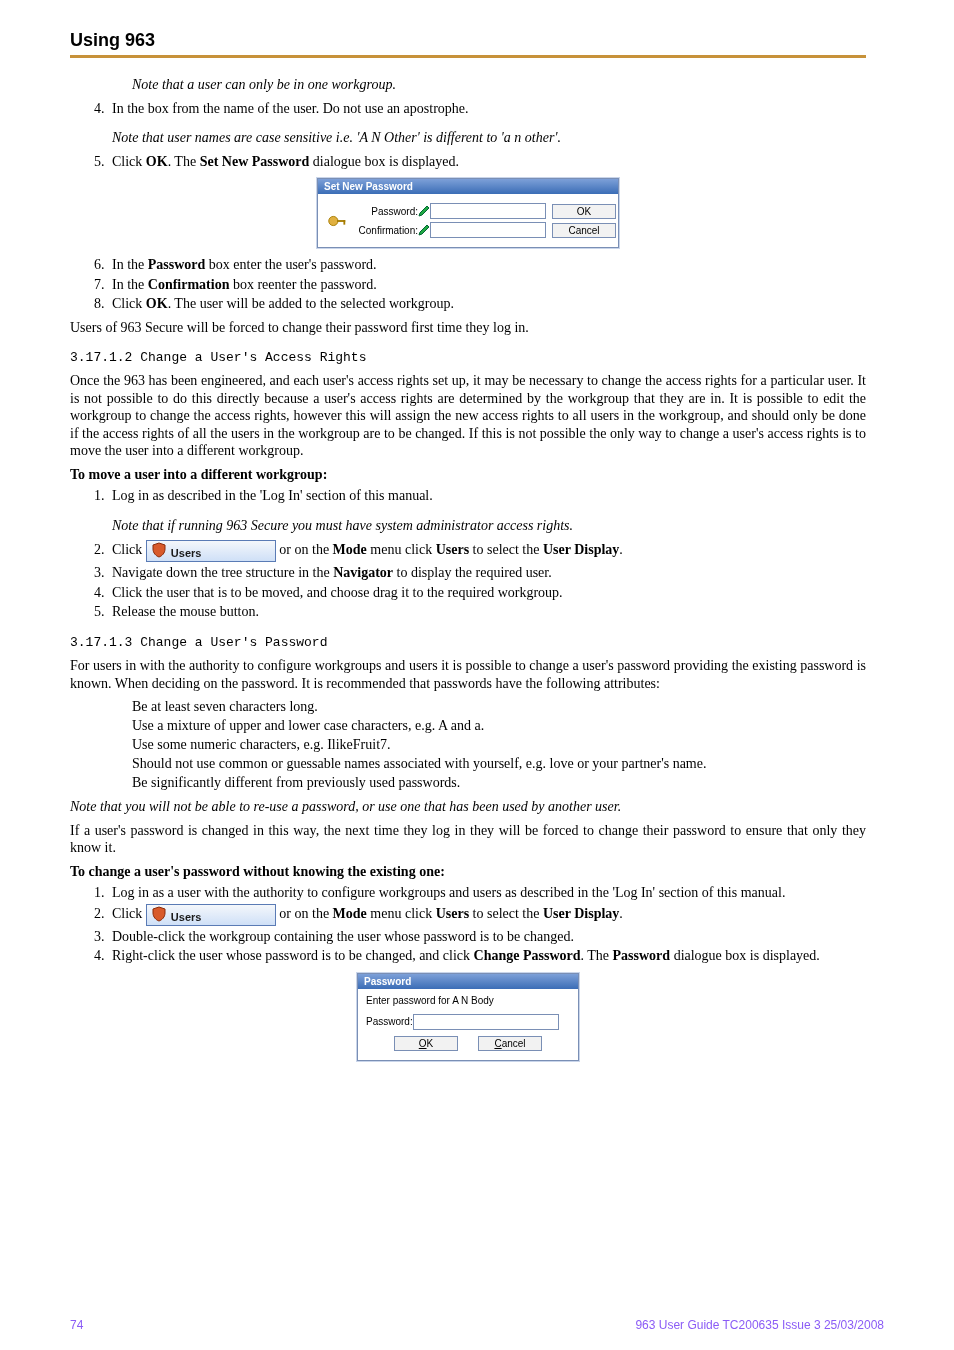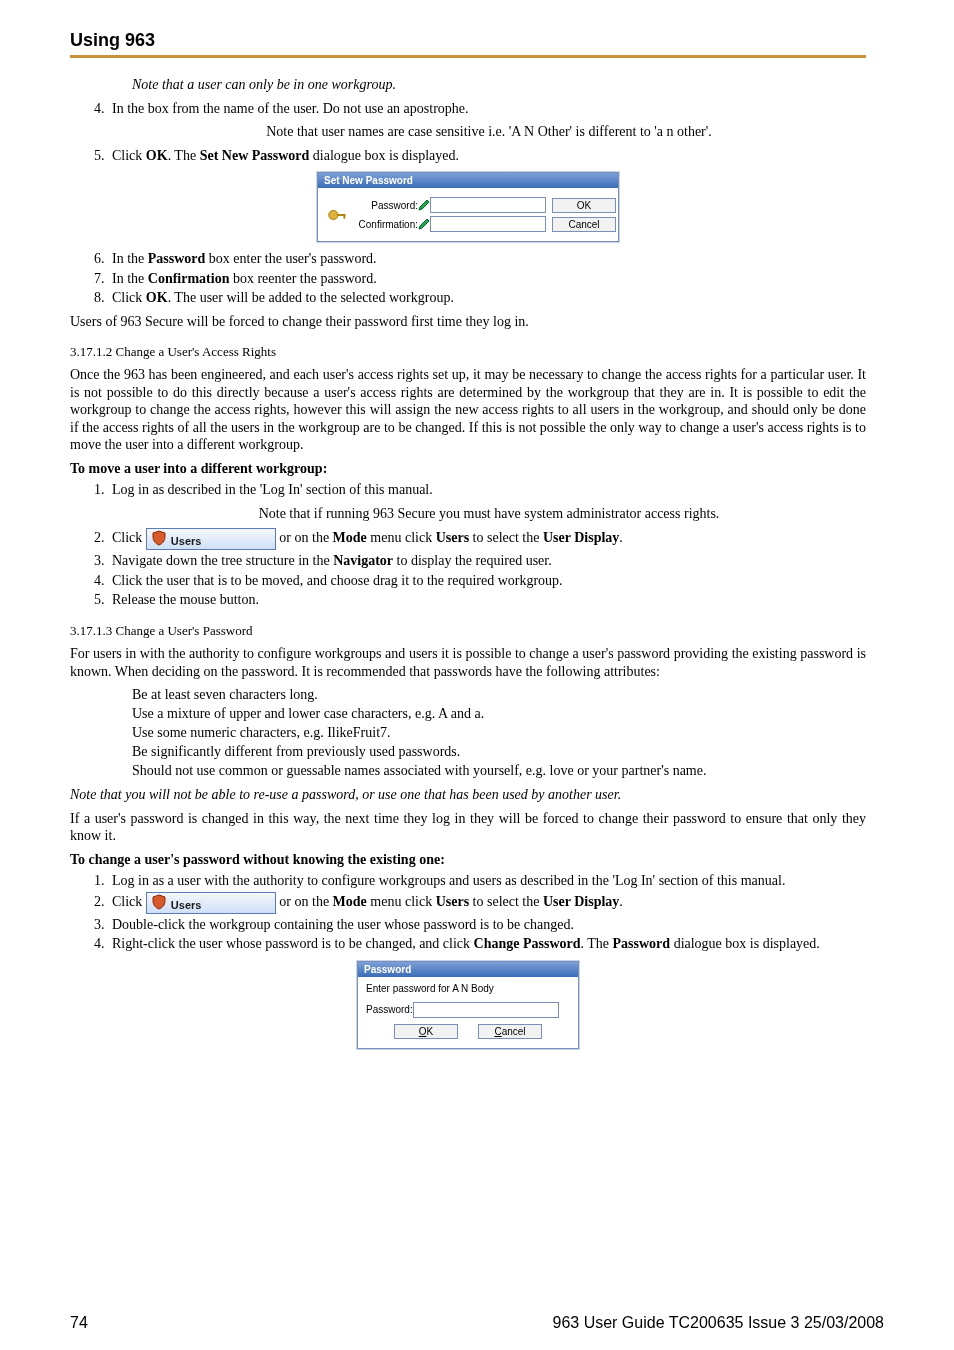--- a/index.html
+++ b/index.html
@@ -46,26 +46,26 @@
     font-size: 14px;
     line-height: 1.25;
   }
   ol.steps > li {
     margin: 2px 0;
     padding-left: 4px;
   }
   .li-text { display: inline; }
   .li-note {
     display: block;
-    margin-top: 6px;
+    font-style: italic;
+    margin-top: 12px;
     margin-bottom: 6px;
-    text-align: center;
   }
   .subhead {
-    font-family: Liberation Serif, serif;
+    font-family: Liberation Mono, monospace;
     font-size: 13px;
     margin: 14px 0 6px 0;
   }
   .bold { font-weight: bold; }
   .bullets {
     margin: 6px 0 6px 62px;
     font-size: 14px;
     line-height: 1.35;
   }
 
@@ -147,22 +147,22 @@
   .users-btn .lbl {
     vertical-align: middle;
   }
 
   .footer {
     position: absolute;
     bottom: 18px;
     left: 70px;
     right: 70px;
     font-family: Arial, Helvetica, sans-serif;
-    font-size: 16px;
-    color: #000000;
+    font-size: 12px;
+    color: #8b5cf6;
     display: flex;
     justify-content: space-between;
   }
 </style>
 </head>
 <body>
 
 <div class="page">
 
   <div class="header-title">Using 963</div>
@@ -241,22 +241,22 @@
   </ol>
 
 
   <p class="subhead">3.17.1.3  Change a User's Password</p>
   <p>For users in with the authority to configure workgroups and users it is possible to change a user's password providing the existing password is known. When deciding on the password. It is recommended that passwords have the following attributes:</p>
 
   <div class="bullets">
     <div>Be at least seven characters long.</div>
     <div>Use a mixture of upper and lower case characters, e.g. A and a.</div>
     <div>Use some numeric characters, e.g. IlikeFruit7.</div>
+    <div>Should not use common or guessable names associated with yourself, e.g. love or your partner's name.</div>
     <div>Be significantly different from previously used passwords.</div>
-    <div>Should not use common or guessable names associated with yourself, e.g. love or your partner's name.</div>
   </div>
 
   <p class="note">Note that you will not be able to re-use a password, or use one that has been used by another user.</p>
   <p>If a user's password is changed in this way, the next time they log in they will be forced to change their password to ensure that only they know it.</p>
 
   <p class="bold" style="margin-bottom:2px">To change a user's password without knowing the existing one:</p>
   <ol class="steps" start="1">
     <li>Log in as a user with the authority to configure workgroups and users as described in the 'Log In' section of this manual.</li>
     <li>
       <span>Click </span><span class="users-btn"><span class="shield"><svg width="16" height="16" viewBox="0 0 16 16">

